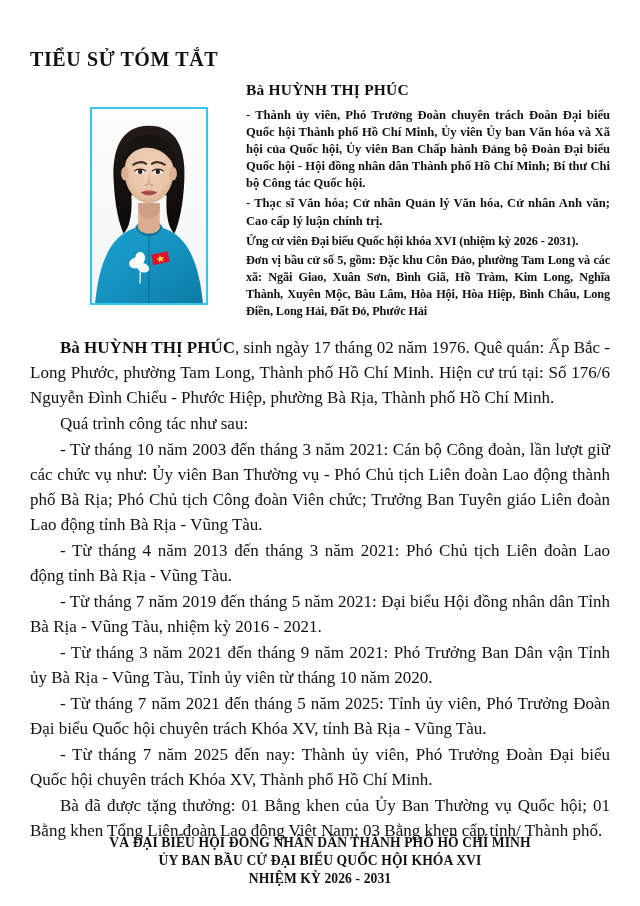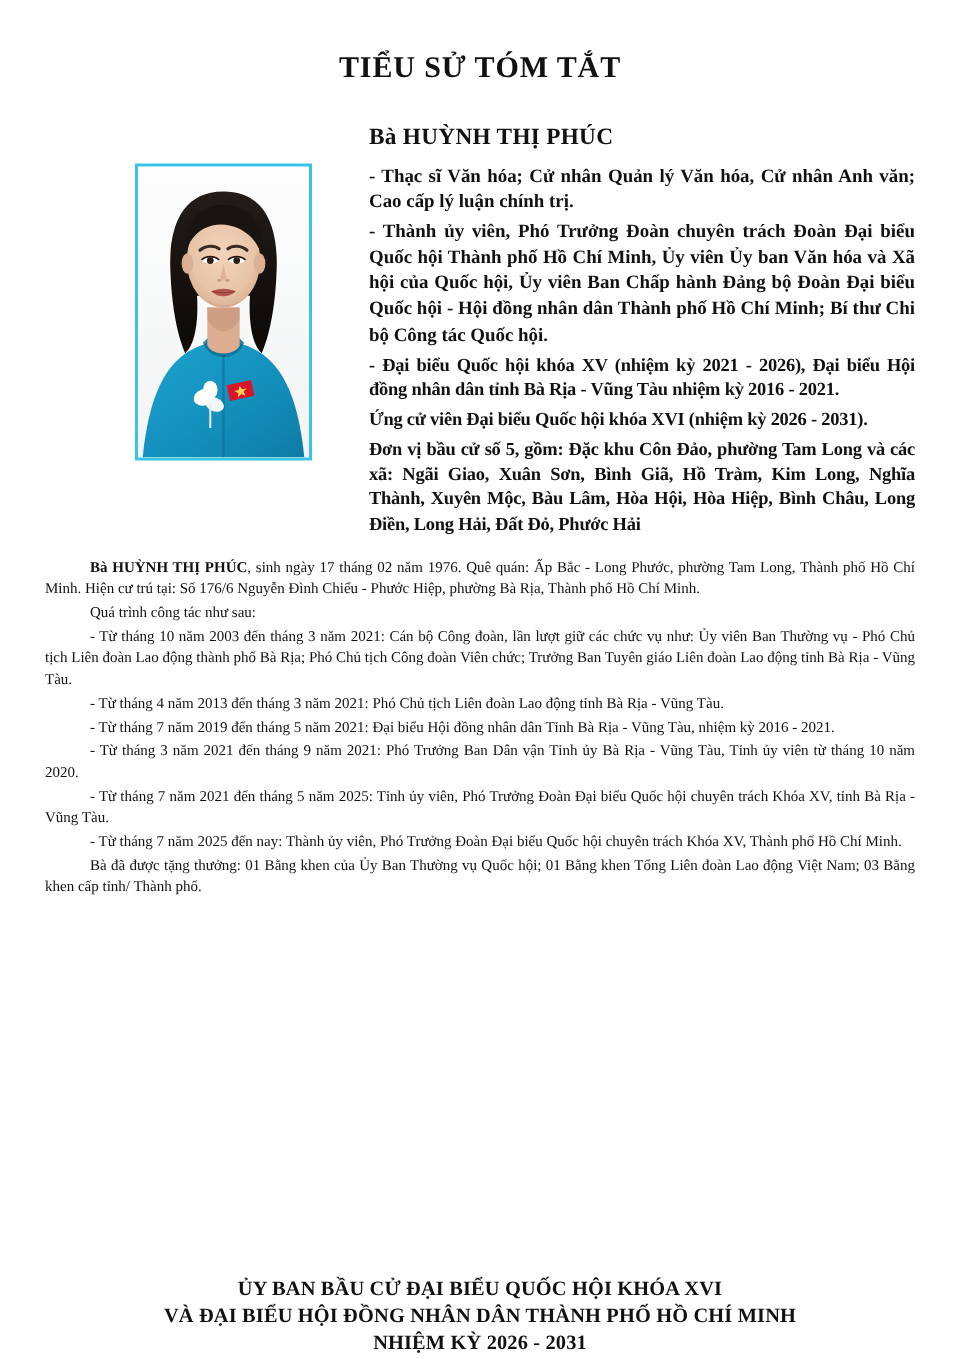--- a/index.html
+++ b/index.html
@@ -20,26 +20,25 @@
     position: relative;
     width: 640px;
     height: 906px;
     box-sizing: border-box;
     padding: 0 30px;
     background: #ffffff;
   }
 
   
   .doc-title {
-    text-align: center;
     font-size: 20px;
     font-weight: bold;
     letter-spacing: 0.6px;
-    margin: 16px;
-    padding-top: 18px;
+    margin: 0;
+    padding-top: 48px;
     line-height: 1.1;
   }
   .cand-name-head {
     font-size: 15.5px;
     font-weight: bold;
     letter-spacing: 0.2px;
     margin: 0;
     padding-top: 11px;
     padding-left: 216px;
     line-height: 1.15;
@@ -88,21 +87,21 @@
     margin-bottom: 12px;
   }
 
   
   .body-block {
     margin-top: 14px;
     clear: both;
   }
   .body-block p {
     margin: 0 0 1px 0;
-    font-size: 10px;
+    font-size: 17px;
     line-height: 1.47;
     text-align: justify;
     text-justify: inter-word;
     text-indent: 30px;
   }
   .lead-name {
     font-weight: bold;
   }
   .section-head {
     font-weight: normal;
@@ -205,23 +204,22 @@
         </g>
 
         <g transform="rotate(-12 70 152)">
           <rect x="62" y="147" width="17" height="11" fill="#d8152a"></rect>
           <path d="M70.5 149.2 L 71.7 152 L 74.7 152 L 72.3 153.8 L 73.2 156.6 L 70.5 154.9 L 67.8 156.6 L 68.7 153.8 L 66.3 152 L 69.3 152 Z" fill="#ffd84d"></path>
         </g>
       </svg>
     </div>
 
     <div class="intro-block">
+      <p>- Thành ủy viên, Phó Trưởng Đoàn chuyên trách Đoàn Đại biểu Quốc hội Thành phố Hồ Chí Minh, Ủy viên Ủy ban Văn hóa và Xã hội của Quốc hội, Ủy viên Ban Chấp hành Đảng bộ Đoàn Đại biểu Quốc hội - Hội đồng nhân dân Thành phố Hồ Chí Minh; Bí thư Chi bộ Công tác Quốc hội.</p>
       <p>- Thạc sĩ Văn hóa; Cử nhân Quản lý Văn hóa, Cử nhân Anh văn; Cao cấp lý luận chính trị.</p>
-      <p>- Thành ủy viên, Phó Trưởng Đoàn chuyên trách Đoàn Đại biểu Quốc hội Thành phố Hồ Chí Minh, Ủy viên Ủy ban Văn hóa và Xã hội của Quốc hội, Ủy viên Ban Chấp hành Đảng bộ Đoàn Đại biểu Quốc hội - Hội đồng nhân dân Thành phố Hồ Chí Minh; Bí thư Chi bộ Công tác Quốc hội.</p>
-      <p class="tight">- Đại biểu Quốc hội khóa XV (nhiệm kỳ 2021 - 2026), Đại biểu Hội đồng nhân dân tỉnh Bà Rịa - Vũng Tàu nhiệm kỳ 2016 - 2021.</p>
       <p class="tight">Ứng cử viên Đại biểu Quốc hội khóa XVI (nhiệm kỳ 2026 - 2031).</p>
       <p class="tight">Đơn vị bầu cử số 5, gồm: Đặc khu Côn Đảo, phường Tam Long và các xã: Ngãi Giao, Xuân Sơn, Bình Giã, Hồ Tràm, Kim Long, Nghĩa Thành, Xuyên Mộc, Bàu Lâm, Hòa Hội, Hòa Hiệp, Bình Châu, Long Điền, Long Hải, Đất Đỏ, Phước Hải</p>
     </div>
   </div>
 
   <div class="body-block">
 
     <p><span class="lead-name">Bà HUỲNH THỊ PHÚC</span><span>, sinh ngày 17 tháng 02 năm 1976. Quê quán: Ấp Bắc - Long Phước, phường Tam Long, Thành phố Hồ Chí Minh. Hiện cư trú tại: Số 176/6 Nguyễn Đình Chiểu - Phước Hiệp, phường Bà Rịa, Thành phố Hồ Chí Minh.</span></p>
 
     <p><span class="section-head">Quá trình công tác như sau:</span></p>
@@ -230,18 +228,18 @@
     <p>- Từ tháng 4 năm 2013 đến tháng 3 năm 2021: Phó Chủ tịch Liên đoàn Lao động tỉnh Bà Rịa - Vũng Tàu.</p>
     <p>- Từ tháng 7 năm 2019 đến tháng 5 năm 2021: Đại biểu Hội đồng nhân dân Tỉnh Bà Rịa - Vũng Tàu, nhiệm kỳ 2016 - 2021.</p>
     <p>- Từ tháng 3 năm 2021 đến tháng 9 năm 2021: Phó Trưởng Ban Dân vận Tỉnh ủy Bà Rịa - Vũng Tàu, Tỉnh ủy viên từ tháng 10 năm 2020.</p>
     <p>- Từ tháng 7 năm 2021 đến tháng 5 năm 2025: Tỉnh ủy viên, Phó Trưởng Đoàn Đại biểu Quốc hội chuyên trách Khóa XV, tỉnh Bà Rịa - Vũng Tàu.</p>
     <p>- Từ tháng 7 năm 2025 đến nay: Thành ủy viên, Phó Trưởng Đoàn Đại biểu Quốc hội chuyên trách Khóa XV, Thành phố Hồ Chí Minh.</p>
 
     <p><span class="section-head">Bà đã được tặng thưởng:</span><span> 01 Bằng khen của Ủy Ban Thường vụ Quốc hội; 01 Bằng khen Tổng Liên đoàn Lao động Việt Nam; 03 Bằng khen cấp tỉnh/ Thành phố.</span></p>
   </div>
 
   <div class="footer">
+    <div>VÀ ĐẠI BIỂU HỘI ĐỒNG NHÂN DÂN THÀNH PHỐ HỒ CHÍ MINH</div>
     <div>ỦY BAN BẦU CỬ ĐẠI BIỂU QUỐC HỘI KHÓA XVI</div>
-    <div>VÀ ĐẠI BIỂU HỘI ĐỒNG NHÂN DÂN THÀNH PHỐ HỒ CHÍ MINH</div>
     <div>NHIỆM KỲ 2026 - 2031</div>
   </div>
 
 </div>
 
 </body></html>

